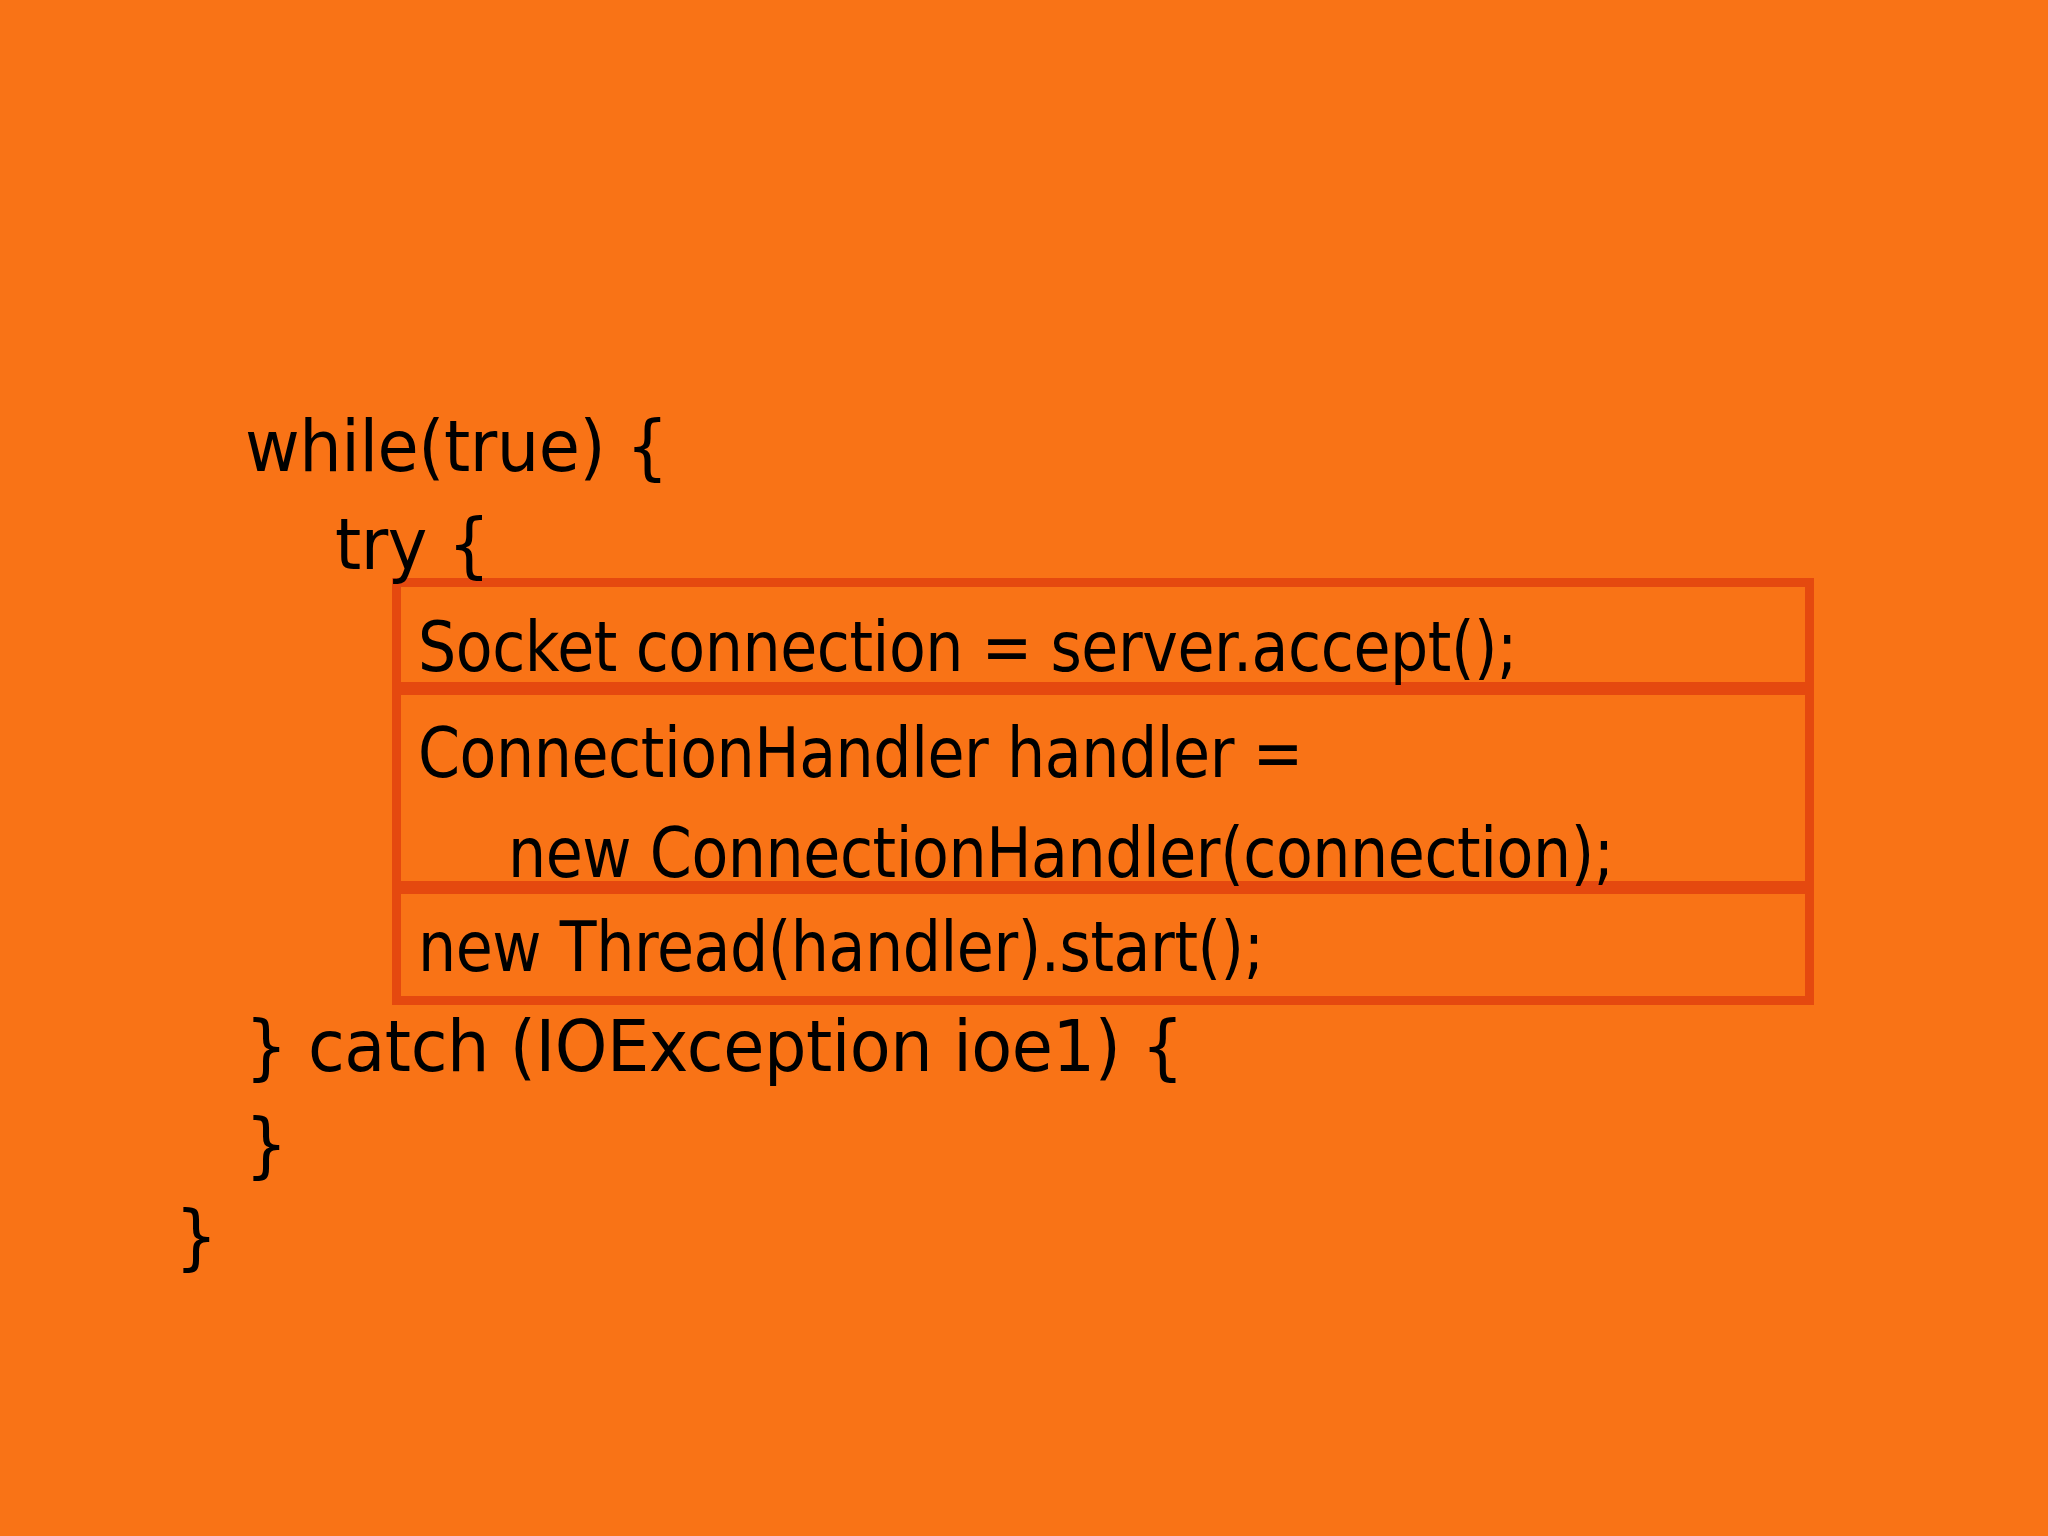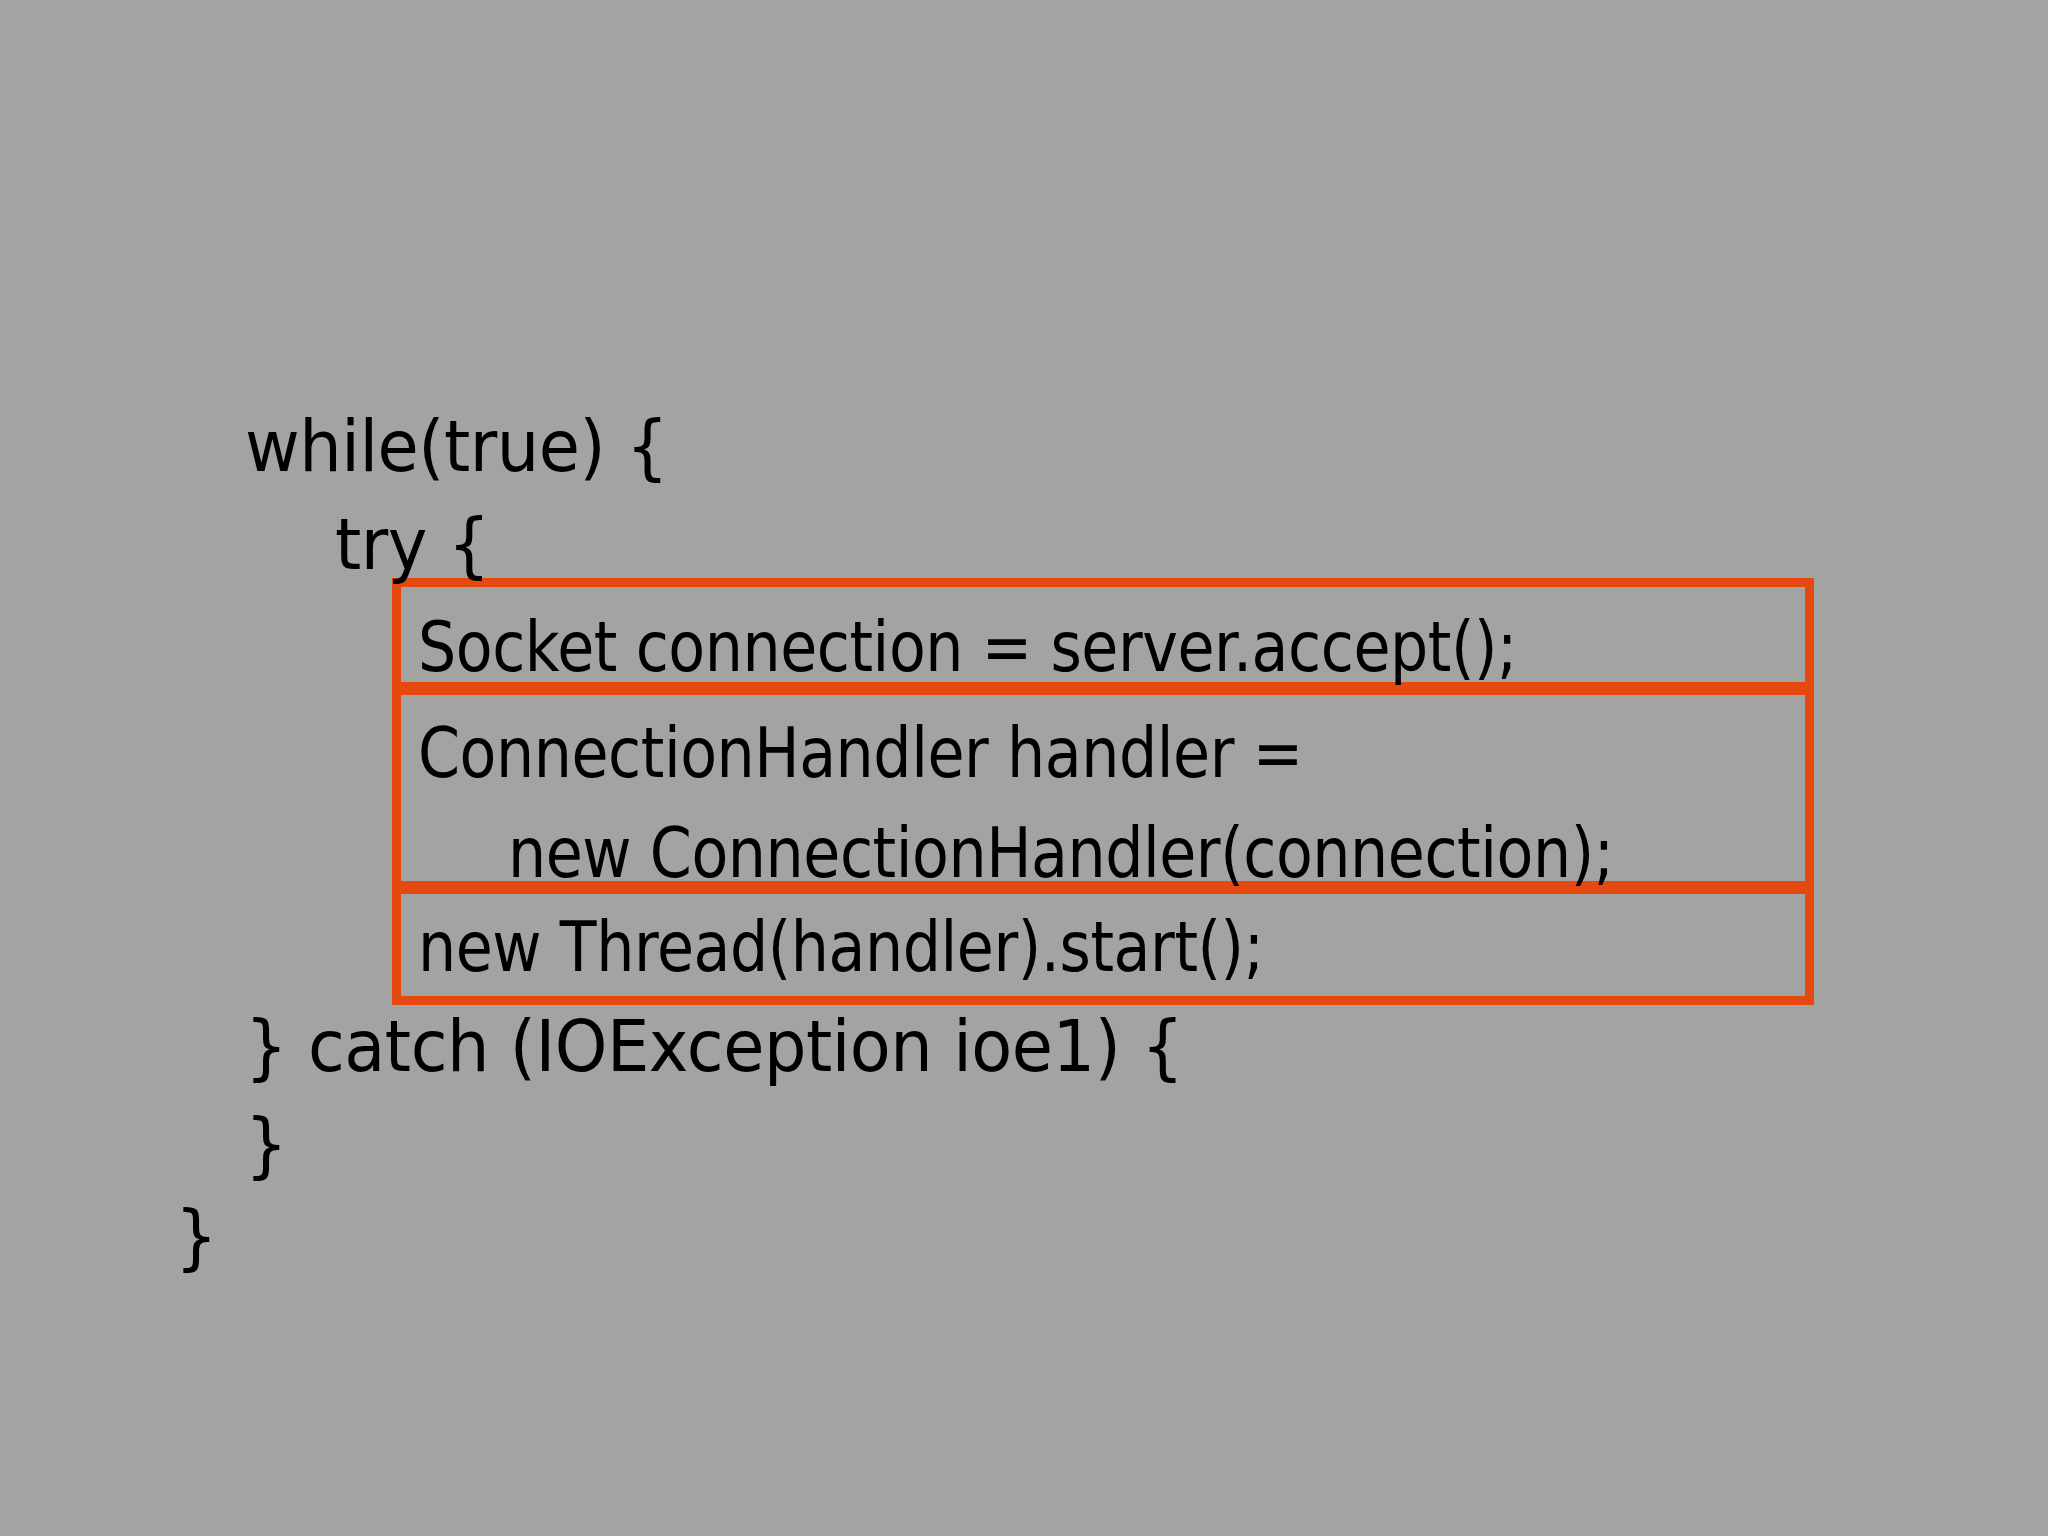--- a/index.html
+++ b/index.html
@@ -4,21 +4,21 @@
 <style>
   html, body {
     margin: 0;
     padding: 0;
     background: #ffffff;
   }
   #slide {
     position: relative;
     width: 2048px;
     height: 1536px;
-    background: #a3a3a3;
+    background: #f97316;
     overflow: hidden;
     font-family: "DejaVu Sans", sans-serif;
   }
 
   
   .code-layer {
     position: absolute;
     left: 0;
     top: 0;
     width: 2048px;

